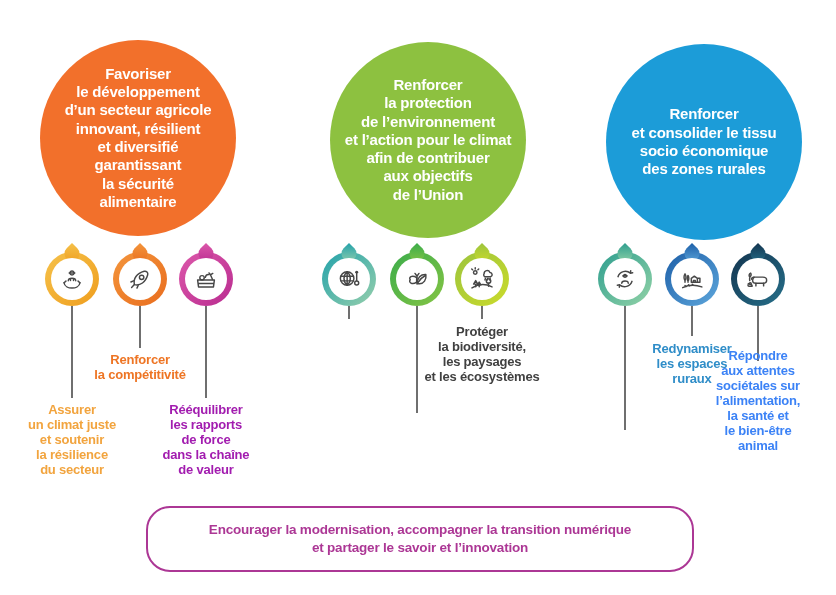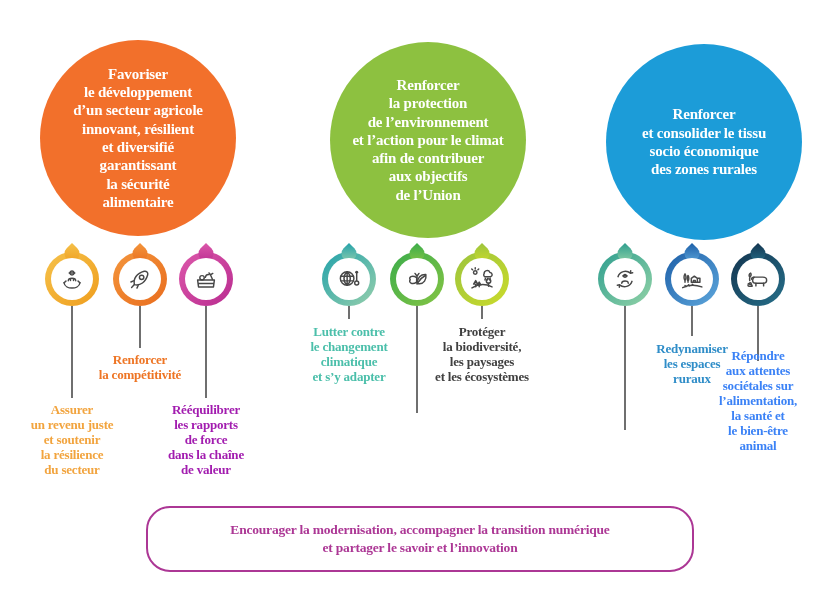--- a/index.html
+++ b/index.html
@@ -1,18 +1,18 @@
 <!DOCTYPE html>
 <html><head>
 <meta charset="utf-8">
 <style>
   html,body{margin:0;padding:0;background:#fff;}
   #canvas{
     position:relative;width:836px;height:595px;background:#ffffff;overflow:hidden;
-    font-family:Liberation Serif, serif;font-weight:700;letter-spacing:-0.2px;
+    font-family:Liberation Sans, sans-serif;font-weight:700;letter-spacing:-0.2px;
   }
   .circle{
     position:absolute;width:196px;height:196px;border-radius:50%;
     display:flex;align-items:center;justify-content:center;text-align:center;
   }
   .circle-text{white-space:pre-line;color:#fff;font-size:15px;line-height:1.22;}
   .pin{position:absolute;width:54px;height:54px;border-radius:50%;
     background:linear-gradient(135deg,var(--c1),var(--c2));}
   .pin::before{content:'';position:absolute;top:-6px;left:50%;width:15px;height:15px;
     transform:translateX(-50%) rotate(45deg);border-radius:0 50% 50% 50%;
@@ -175,36 +175,32 @@
   <div class="cline" style="left:139px;top:306px;height:42px;"></div>
   <div class="cline" style="left:205px;top:306px;height:92px;"></div>
   <div class="cline" style="left:348px;top:306px;height:13px;"></div>
   <div class="cline" style="left:416px;top:306px;height:107px;"></div>
   <div class="cline" style="left:481px;top:306px;height:13px;"></div>
   <div class="cline" style="left:624px;top:306px;height:124px;"></div>
   <div class="cline" style="left:691px;top:306px;height:30px;"></div>
   <div class="cline" style="left:757px;top:306px;height:55px;"></div>
 
   <div class="olabel" style="left: 2px; top: 402px; color: rgb(242, 164, 62);">Assurer
-un revenu juste
+un climat juste
 et soutenir
 la résilience
 du secteur</div>
   <div class="olabel" style="left: 70px; top: 352px; color: rgb(238, 117, 36);">Renforcer
 la compétitivité</div>
   <div class="olabel" style="left: 136px; top: 402px; color: #a21caf;">Rééquilibrer
 les rapports
 de force
 dans la chaîne
 de valeur</div>
 
-  <div class="olabel" style="left: 279px; top: 324px; color: rgb(75, 191, 170);">Lutter contre
-le changement
-climatique
-et s’y adapter</div>
   <div class="olabel" style="left: 409px; top: 324px; width: 146px; color: #404040;">Protéger
 la biodiversité,
 les paysages
 et les écosystèmes</div>
 
   <div class="olabel" style="left: 622px; top: 341px; color: rgb(47, 141, 200);">Redynamiser
 les espaces
 ruraux</div>
   <div class="olabel" style="left: 686px; top: 348px; width: 144px; color: #3b82f6;">Répondre
 aux attentes

